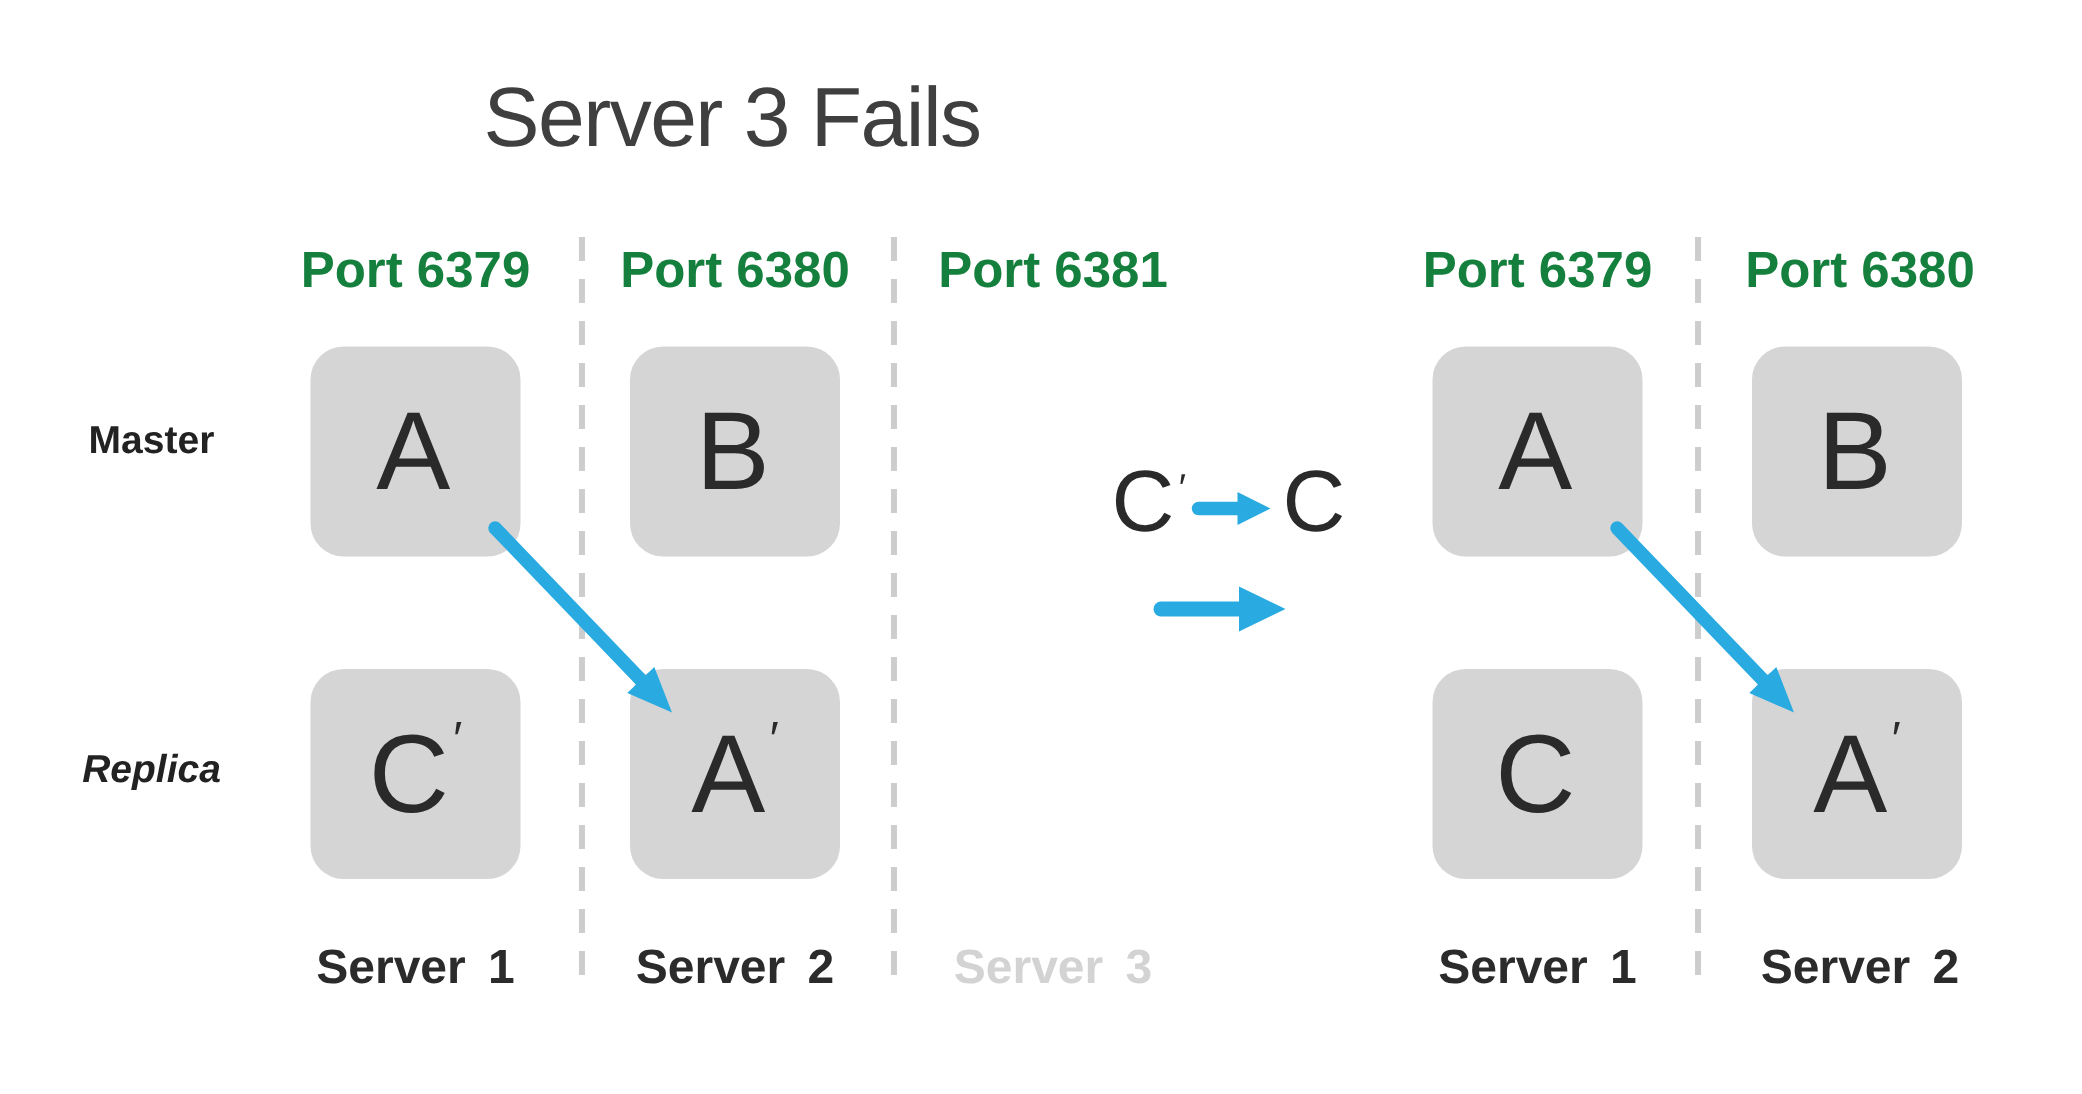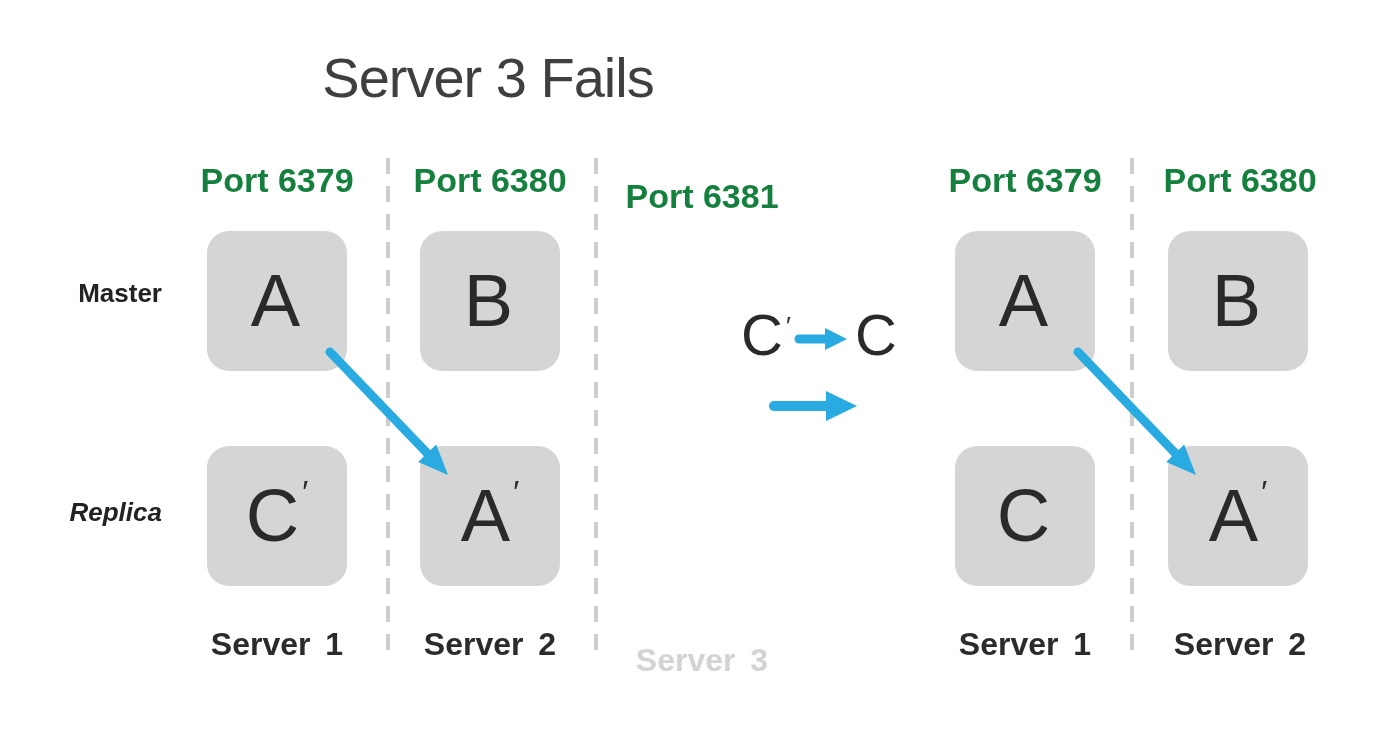--- a/index.html
+++ b/index.html
@@ -20,21 +20,21 @@
     font-size: 56px;
     letter-spacing: -1px;
     color: #3f3f3f;
     font-weight: 400;
     line-height: 1.1;
   }
 
   
   .col-0 { left: 170px; }
   .col-1 { left: 383px; }
-  .col-2 { left: 595px; margin-top: 16px; }
+  .col-2 { left: 595px; }
   .col-3 { left: 918px; }
   .col-4 { left: 1133px; }
 
   .port-label {
     position: absolute;
     top: 161px; width: 214px;
     text-align: center;
     font-size: 34px; font-weight: bold;
     color: #15803d;
   }
@@ -46,21 +46,21 @@
     font-size: 32px; font-weight: bold;
     color: #2b2b2b;
     word-spacing: 6px;
   }
   .server-label.failed { color: #d3d3d4; }
 
   
   .row-label {
     position: absolute;
     left: 40px; width: 122px;
-    text-align: right;
+    text-align: center;
     font-size: 26px; font-weight: bold;
     color: #222222;
   }
   .row-label.master { top: 278px; }
   .row-label.replica { top: 497px; font-style: italic; }
 
   
   .box {
     position: absolute;
     width: 140px; height: 140px;

